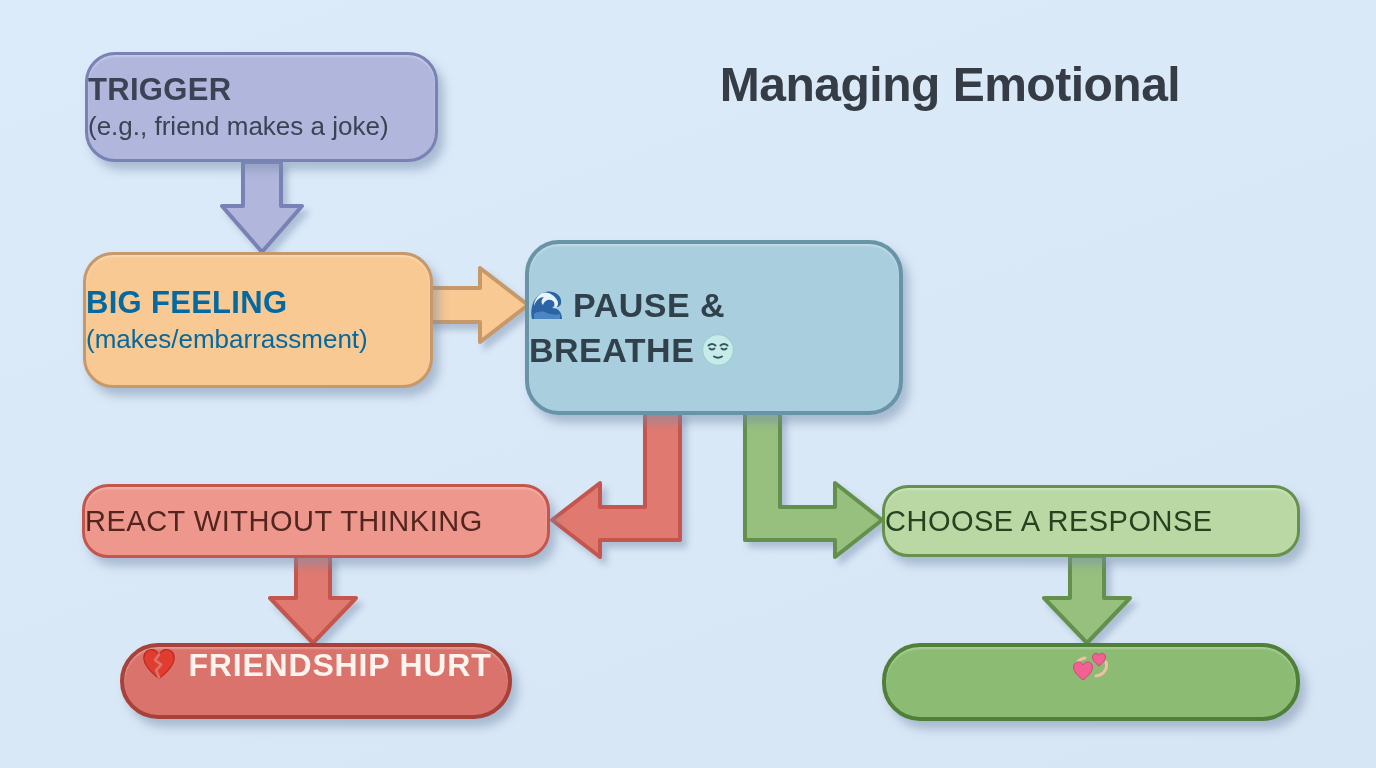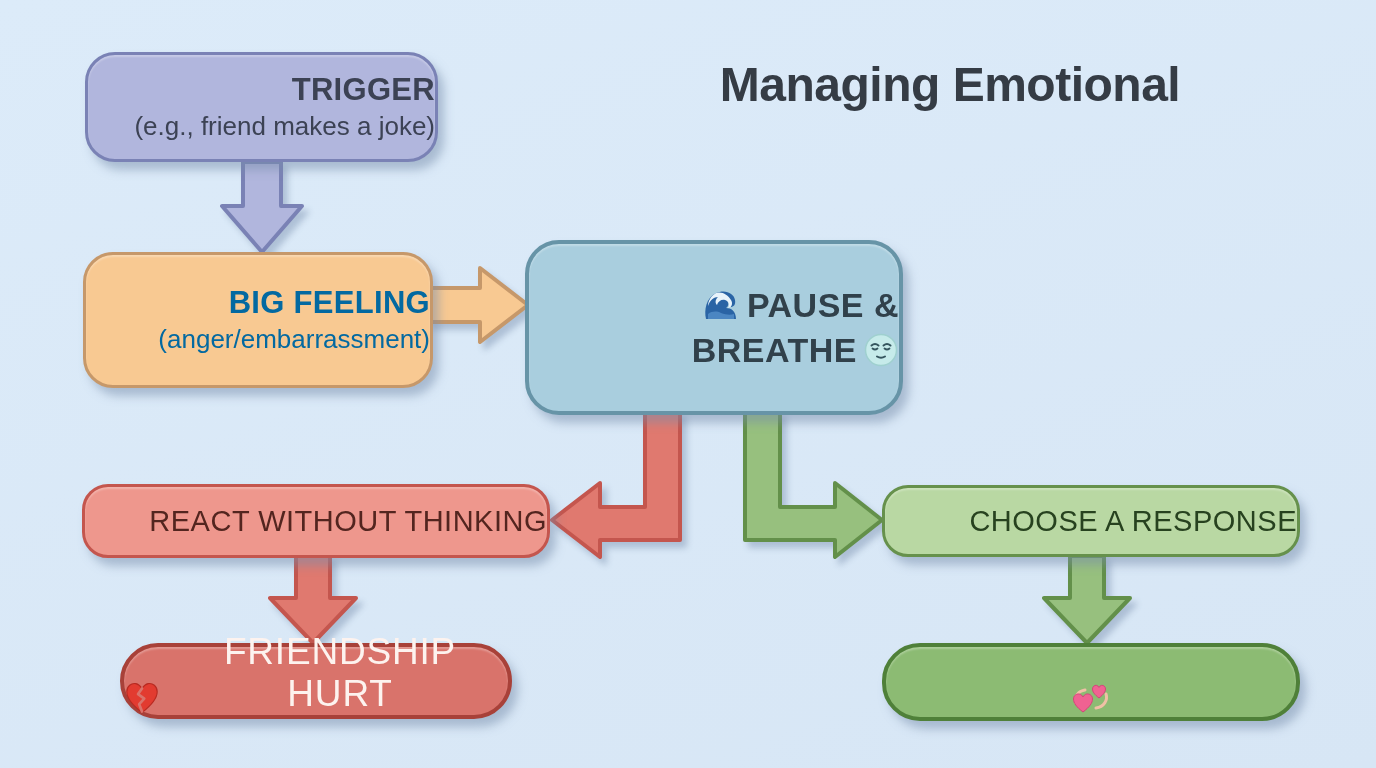--- a/index.html
+++ b/index.html
@@ -6,42 +6,42 @@
   body{
     width:1376px;height:768px;overflow:hidden;
     font-family:"Liberation Sans","DejaVu Sans",sans-serif;
     background:#d9e7f6;
   }
   .canvas{position:relative;width:1376px;height:768px;background:linear-gradient(160deg,#dcebf9 0%,#d7e6f5 100%);}
   .arrows{position:absolute;left:0;top:0;width:1376px;height:768px;z-index:1;}
   .arrows polygon{stroke-width:4;stroke-linejoin:round;filter:drop-shadow(5px 6px 3px rgba(120,142,172,0.45));}
   .node{
     position:absolute;z-index:2;box-sizing:border-box;
-    display:flex;flex-direction:column;align-items:flex-end;justify-content:center;
+    display:flex;flex-direction:column;align-items:flex-start;justify-content:center;
     box-shadow:6px 8px 10px rgba(120,142,172,0.5), inset 0 2px 2px rgba(255,255,255,0.28);
     text-align:center;
   }
   .title{
     position:absolute;z-index:2;left:545px;top:52px;width:810px;margin:0;
     text-align:center;font-size:48px;line-height:66px;font-weight:bold;
     letter-spacing:-0.5px;color:#353c45;
   }
   .node-title{font-weight:bold;font-size:31px;letter-spacing:0.3px;}
   .node-sub{font-size:26px;margin-top:3px;}
 
   .trigger{left:85px;top:52px;width:353px;height:110px;background:#b1b6dd;border:3.5px solid #7a82b5;border-radius:30px;color:#3c4254;}
   .big-feeling{left:83px;top:252px;width:350px;height:136px;background:#f8c992;border:3.5px solid #c6986a;border-radius:30px;color:#0369a1;}
   .pause{left:525px;top:240px;width:378px;height:175px;background:#a9cede;border:4px solid #6794a7;border-radius:34px;color:#31414b;gap:6px;}
   .pause-line{display:flex;align-items:center;justify-content:center;gap:6px;font-weight:bold;font-size:34px;letter-spacing:0.5px;}
   .react{left:82px;top:484px;width:468px;height:74px;background:#ee978d;border:3.5px solid #c4564e;border-radius:26px;color:#53251f;}
   .choose{left:882px;top:485px;width:418px;height:72px;background:#b9d8a3;border:3.5px solid #66914c;border-radius:26px;color:#27421f;}
   .plain-label{font-size:29px;letter-spacing:0.5px;}
   .hurt{left:120px;top:643px;width:392px;height:76px;background:#d9736b;border:4px solid #a84139;border-radius:38px;color:#fdf3ef;flex-direction:row;gap:12px;}
   .grows{left:882px;top:643px;width:418px;height:78px;background:#8cbb73;border:4px solid #4f8039;border-radius:38px;color:#f4f9ee;flex-direction:row;gap:12px;}
-  .outcome-label{font-size:37px;font-weight:normal;letter-spacing:0.8px;}
+  .outcome-label{font-size:32px;font-weight:bold;letter-spacing:0.8px;}
   .icon{display:inline-flex;align-items:center;justify-content:center;line-height:0;}
 </style>
 </head>
 <body>
 
 <div class="canvas">
 
   <svg class="arrows" viewBox="0 0 1376 768" xmlns="http://www.w3.org/2000/svg">
     <polygon points="243,162 281,162 281,206 302,206 262,252 222,206 243,206" fill="#b1b6dd" stroke="#7a82b5"></polygon>
     <polygon points="428,288 480,288 480,268 528,305 480,342 480,322 428,322" fill="#f8c992" stroke="#c6986a"></polygon>
@@ -53,21 +53,21 @@
 
   <h1 class="title"><span>Managing Emotional</span><br></h1>
 
   <div class="node trigger">
     <div class="node-title">TRIGGER</div>
     <div class="node-sub">(e.g., friend makes a joke)</div>
   </div>
 
   <div class="node big-feeling">
     <div class="node-title">BIG FEELING</div>
-    <div class="node-sub">(anger/embarrassment)</div>
+    <div class="node-sub">(makes/embarrassment)</div>
   </div>
 
   <div class="node react">
     <div class="plain-label">REACT WITHOUT THINKING</div>
   </div>
 
   <div class="node pause">
     <div class="pause-line">
       <span class="icon">
         <svg width="38" height="34" viewBox="0 0 38 34">

